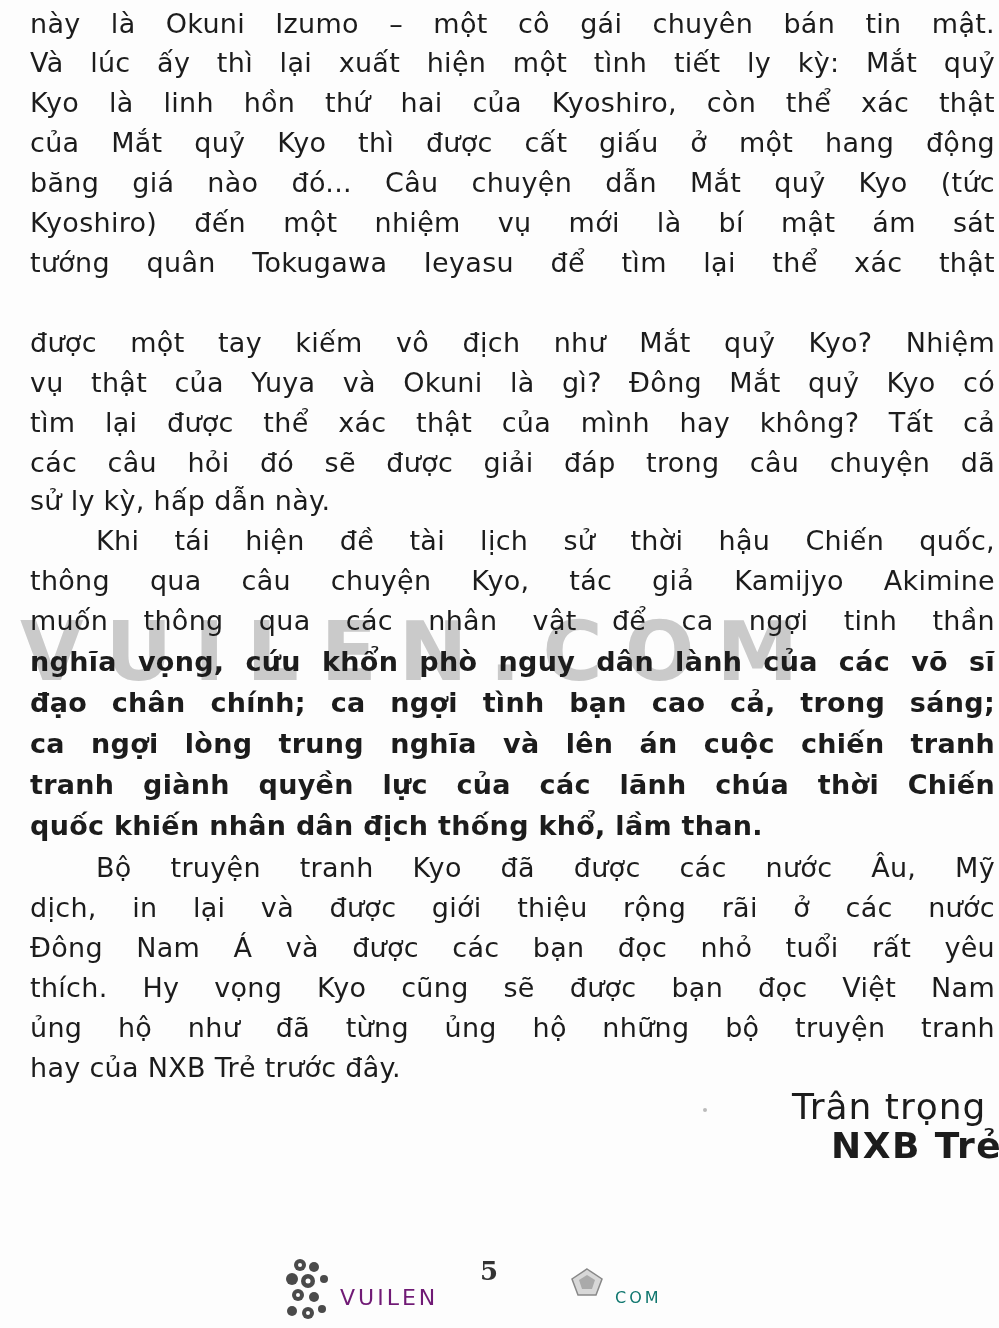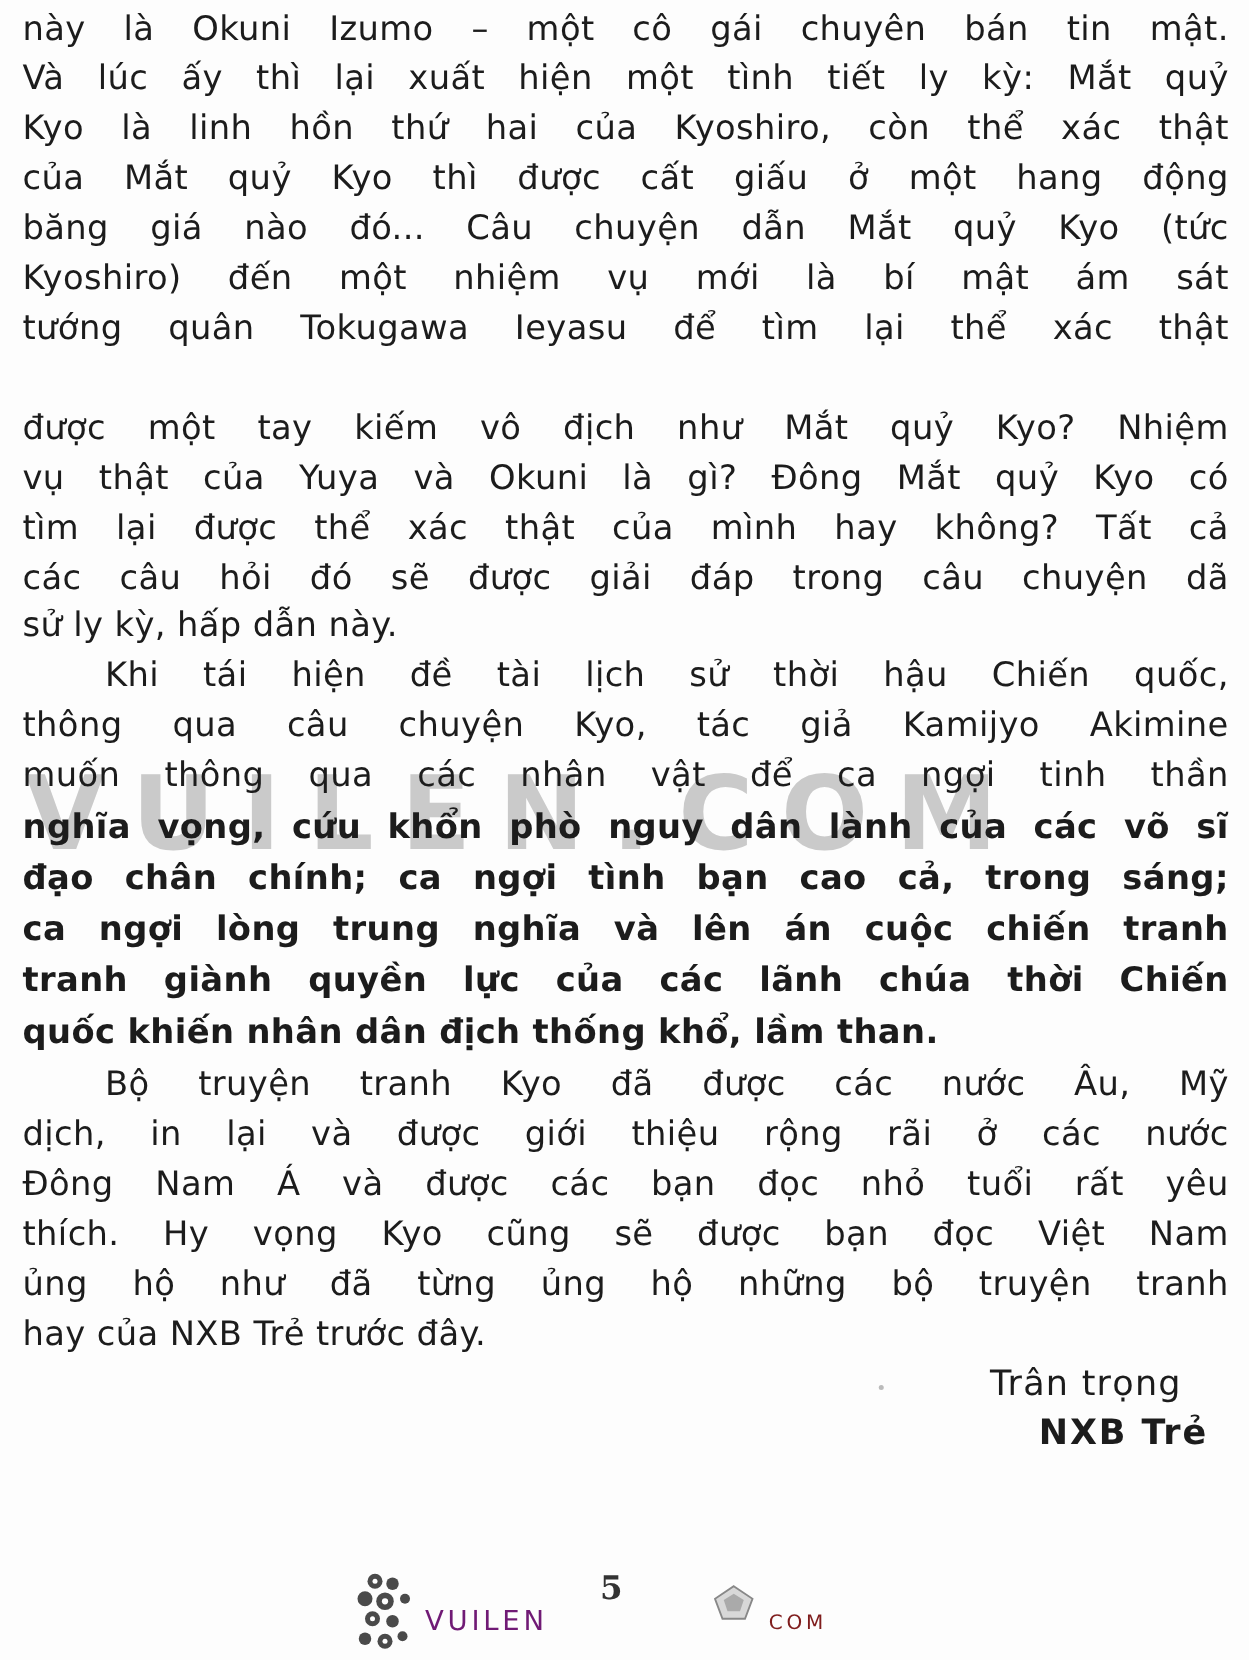--- a/index.html
+++ b/index.html
@@ -3,31 +3,31 @@
 <meta charset="utf-8">
 <style>
   html, body { margin:0; padding:0; }
   body { width:999px; height:1328px; background:#fdfdfd; position:relative; overflow:hidden; font-family:"DejaVu Sans", sans-serif; color:#1c1c1c; }
   .page { position:absolute; left:0; top:0; width:999px; height:1328px; }
   .line { position:absolute; left:18px; width:965px; height:40px; font-size:27px; line-height:40px; white-space:nowrap; text-align:justify; text-align-last:justify; letter-spacing:0.3px; }
   .line.last { text-align-last:left; }
   .line.indent { left:84px; width:899px; }
   .line.bold { font-weight:bold; }
   .watermark { position:absolute; left:20px; top:617px; width:970px; height:70px; font-family:"DejaVu Sans", sans-serif; font-weight:bold; font-size:82px; letter-spacing:22px; color:rgba(130,130,130,0.42); line-height:70px; white-space:nowrap; z-index:0; }
-  .text-layer { position:absolute; left:0; top:0; width:903px; height:1328px; z-index:1; }
-  .sig { position:absolute; font-size:28px; line-height:38px; white-space:nowrap; letter-spacing:1px; }
+  .text-layer { position:absolute; left:12px; top:0; width:903px; height:1328px; z-index:1; }
+  .sig { position:absolute; font-size:36px; line-height:38px; white-space:nowrap; letter-spacing:1px; }
   .sig1 { left:792px; top:1088px; }
   .sig2 { left:797px; top:1127px; font-weight:bold; letter-spacing:1.5px;margin-left:34px; }
   .dot { position:absolute; left:703px; top:1108px; width:4px; height:4px; background:#bbb; border-radius:50%; }
   .footer { position:absolute; left:280px; top:1255px; width:400px; height:70px; }
   .page-num { position:absolute; left:480px; top:1258px; font-family:"DejaVu Serif", serif; font-size:26px; font-weight:bold; color:#333; line-height:26px; }
   .flower { position:absolute; left:0; top:0; width:60px; height:70px; }
   .logo-text { position:absolute; left:60px; top:26px; font-family:"DejaVu Sans", sans-serif; font-weight:normal; font-size:22px; letter-spacing:3px; color:#701a75; line-height:34px; }
   .logo-gem { position:absolute; left:290px; top:12px; width:34px; height:30px; }
-  .logo-com { position:absolute; left:335px; top:34px; font-family:"DejaVu Sans", sans-serif; font-size:16px; letter-spacing:3px; color:#7f1d1d; line-height:18px; }
+  .logo-com { position:absolute; left:335px; top:34px; font-family:"DejaVu Sans", sans-serif; font-size:16px; letter-spacing:3px; color:#0f766e; line-height:18px; }
 </style>
 </head>
 <body>
 
 <div class="page">
   <div class="watermark">VUILEN.COM</div>
   <div class="text-layer" id="text-layer">
       <div class="line" style="top: 4px;">này là Okuni Izumo – một cô gái chuyên bán tin mật.</div>
       <div class="line" style="top: 43px;">Và lúc ấy thì lại xuất hiện một tình tiết ly kỳ: Mắt quỷ</div>
       <div class="line" style="top: 83px;">Kyo là linh hồn thứ hai của Kyoshiro, còn thể xác thật</div>

